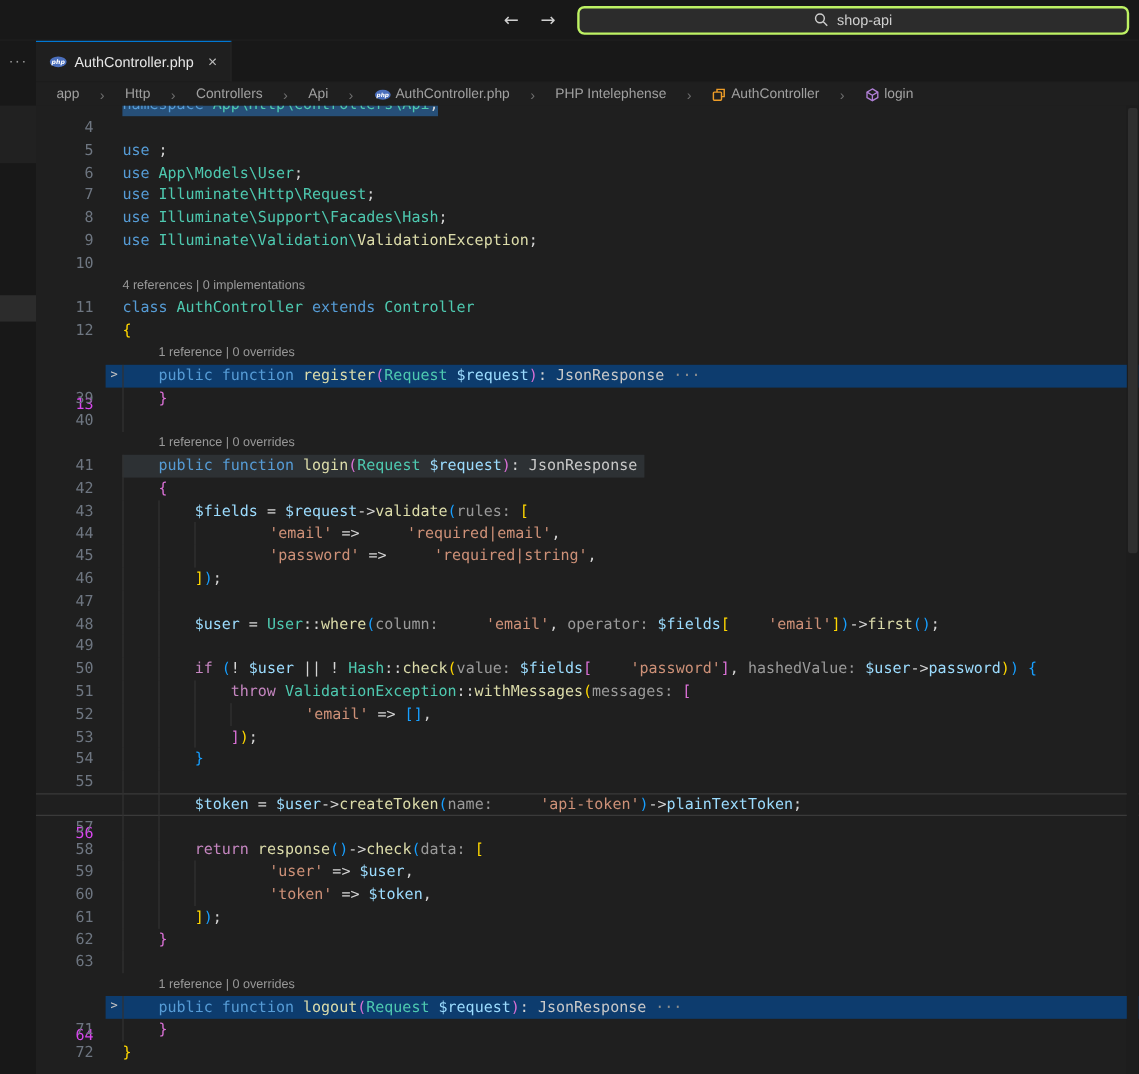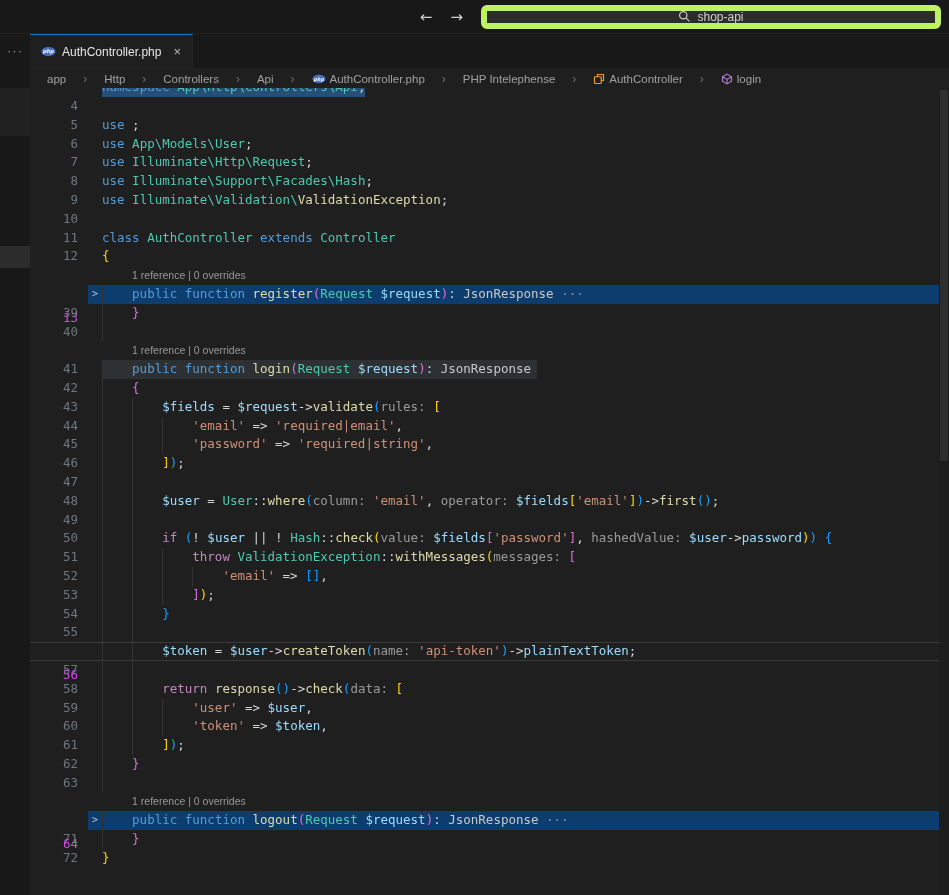--- a/index.html
+++ b/index.html
@@ -8,21 +8,21 @@
          font-family:"Liberation Sans", sans-serif; }
 
   
   .titlebar { position:absolute; top:0; left:0; right:0; height:34px;
               background:var(--chrome_bg,#181818); display:flex; align-items:center;
               border-bottom:1px solid #222; }
   .tb-spacer { flex:1; }
   .nav-arrow { font-family:"DejaVu Sans", sans-serif; color:#cfcfcf; font-size:15px;
                margin-right:18px; cursor:default; }
   .cmdbox { width:460px; height:24px; margin-right:8px; background:#2c2c2c;
-            border:6px solid #bef264; border-radius:6px; display:flex;
+            border:2px solid #bef264; border-radius:6px; display:flex;
             align-items:center; justify-content:center; gap:6px;
             color:#d0d0d0; font-size:12px; }
 
   
   .leftstrip { position:absolute; left:0; top:34px; bottom:0; width:30px;
                background:var(--chrome_bg,#181818); }
   .dots { color:#9a9a9a; font-size:13px; text-align:center; margin-top:9px;
           letter-spacing:1px; }
   .blockA { position:absolute; top:54px; left:0; width:30px; height:48px; background:#212121; }
   .blockB { position:absolute; top:212px; left:0; width:30px; height:22px; background:#2c2c2c; }
@@ -66,21 +66,21 @@
   .tok { flex:none; white-space:pre; }
   .selbg { display:flex; background:var(--selection,#264f78); }
   .lens { font-family:"Liberation Sans", sans-serif; font-size:10.5px;
           color:var(--lens,#999); align-self:center; cursor:pointer; }
 
   .tk-kw   { color:var(--keyword,#569cd6); }
   .tk-ctrl { color:var(--control,#c586c0); }
   .tk-cls  { color:var(--class_name,#4ec9b0); }
   .tk-fn   { color:var(--function_name,#dcdcaa); }
   .tk-var  { color:var(--variable,#9cdcfe); }
-  .tk-str  { color:var(--string,#ce9178); }
+  .tk-str  { color:var(--string,#ce9178);margin-left:32px; }
   .tk-pun  { color:var(--default_text,#d4d4d4); }
   .tk-hint { color:var(--hint,#9a9a9a); }
   .tk-b1   { color:var(--bracket_gold,#ffd700); }
   .tk-b2   { color:var(--bracket_pink,#da70d6); }
   .tk-b3   { color:var(--bracket_blue,#179fff); }
   .tk-typ  { color:var(--type_name,#c8c8c8); }
   .tk-fold { color:var(--fold_dots,#8f8f8f); }
 
   .scroll-track { position:absolute; right:0; top:0; bottom:0; width:10px;
                   background:#1d1d1d; z-index:5; }
@@ -255,20 +255,30 @@
                 <span class="tok tk-fn">ValidationException</span>
                 <span class="tok tk-pun">;</span>
               </span>
             </span>
           </div>
           <div class="row">
             <span class="lnum">10</span>
             <span class="rowbody">
               <span class="fold-slot"></span>
               <span class="code"></span>
+            </span>
+          </div>
+          <div class="row">
+            <span class="lnum"></span>
+            <span class="rowbody">
+              <span class="fold-slot"></span>
+              <span class="code">
+                <span class="tok"></span>
+                <span class="lens">4 references | 0 implementations</span>
+              </span>
             </span>
           </div>
           <div class="row">
             <span class="lnum">11</span>
             <span class="rowbody">
               <span class="fold-slot"></span>
               <span class="code">
                 <span class="tok tk-kw">class </span>
                 <span class="tok tk-cls">AuthController</span>
                 <span class="tok tk-kw"> extends </span>

